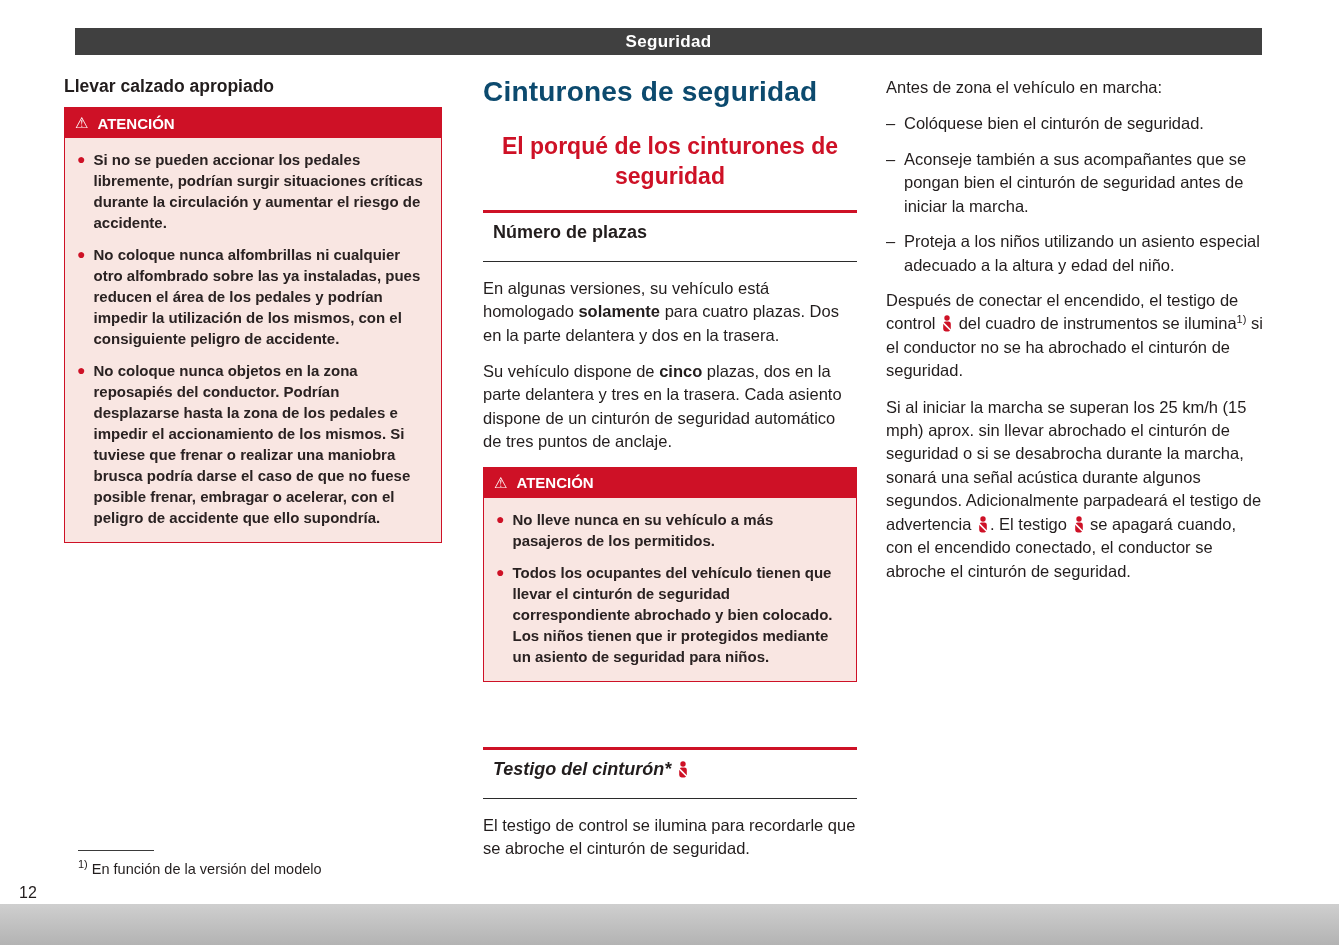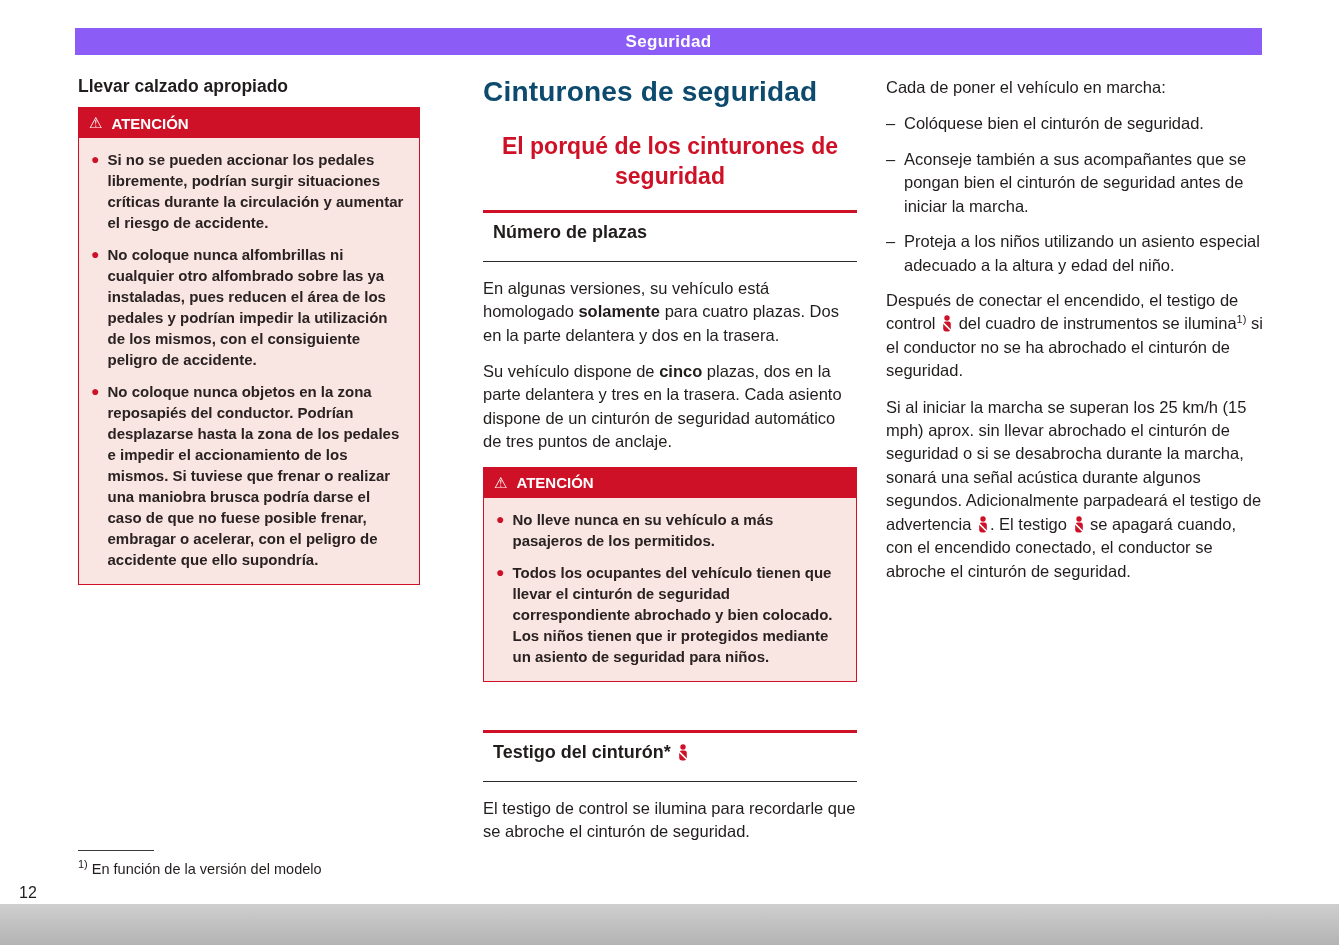--- a/index.html
+++ b/index.html
@@ -3,40 +3,40 @@
 <meta charset="utf-8">
 <style>
   * { margin:0; padding:0; box-sizing:border-box; }
   html,body { background:#ffffff; }
   body {
     width:1339px; height:945px; position:relative; overflow:hidden;
     font-family:"Liberation Sans", sans-serif; color:#221d1d;
   }
   .header-bar {
     position:absolute; left:75px; top:28px; width:1187px; height:27px;
-    background:#8b5cf6; color:#ffffff; font-weight:bold; font-size:17px;
+    background:#404040; color:#ffffff; font-weight:bold; font-size:17px;
     display:flex; align-items:center; justify-content:center; letter-spacing:.3px;
   }
   .col { position:absolute; top:76px; }
-  #col1 { left:78px;  width:342px; }
+  #col1 { left:64px;  width:378px; }
   #col2 { left:483px; width:374px; }
   #col3 { left:886px; width:377px; }
 
   p.body-text { font-size:16.5px; line-height:1.42; margin-bottom:13px; }
   .subhead { font-size:17.5px; font-weight:bold; margin-bottom:10px; }
 
   .red-title { color:#0c4a6e; font-size:28px; font-weight:bold; margin-bottom:24px; letter-spacing:.2px; }
   .red-sub   { color:#ce1126; font-size:23px; font-weight:bold; line-height:1.3; margin-bottom:18px;text-align:center; }
 
   .section-head { border-top:3px solid #ce1126; margin-bottom:15px; }
   .section-head .txt {
     display:block; font-size:18px; font-weight:bold;
     padding:9px 10px 18px 10px; border-bottom:1.5px solid #2b2b2b;
   }
-  .spaced { margin-top:48px; }
+  .spaced { margin-top:65px;font-style:italic; }
 
   .warning { border:1px solid #ce1126; background:#f9e6e2; margin-top:6px; margin-bottom:16px; }
   .warning-head {
     background:#ce1126; color:#ffffff; font-weight:bold; font-size:15px;
     padding:6px 10px; display:flex; gap:9px; align-items:center;
   }
   .warning-head .tri { font-size:15px; font-weight:normal; }
   .warning-body { padding:11px 12px 3px 12px; }
   .warning-item {
     display:flex; gap:8px; font-weight:bold; font-size:15px; line-height:1.4;
@@ -131,21 +131,21 @@
             <rect x="2.2" y="6.4" width="7.6" height="10" rx="2.4" fill="#ce1126"></rect>
             <line x1="1.8" y1="7.4" x2="10.4" y2="16" stroke="#ffffff" stroke-width="1.6"></line>
           </svg></span>
     </span>
   </div>
 
   <p class="body-text">El testigo de control se ilumina para recordarle que se abroche el cinturón de seguridad.</p>
 </div>
 
 <div class="col" id="col3">
-  <p class="body-text">Cada de poner el vehículo en marcha:</p>
+  <p class="body-text">Antes de zona el vehículo en marcha:</p>
 
   <div class="dash-item">
     <span class="dash">–</span>
     <span>Colóquese bien el cinturón de seguridad.</span>
   </div>
   <div class="dash-item">
     <span class="dash">–</span>
     <span>Aconseje también a sus acompañantes que se pongan bien el cinturón de seguridad antes de iniciar la marcha.</span>
   </div>
   <div class="dash-item">

